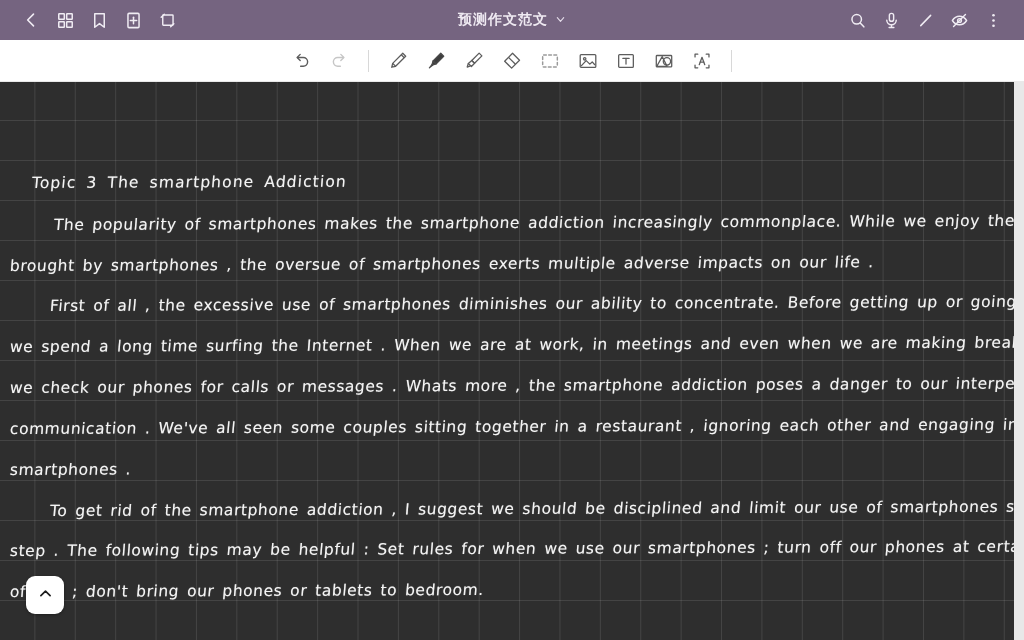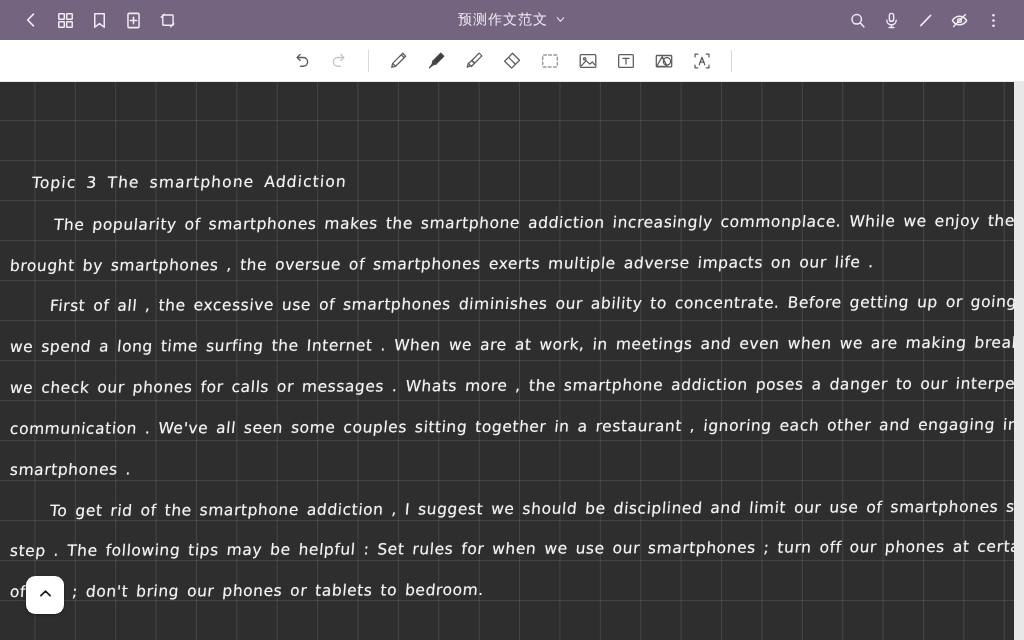--- a/index.html
+++ b/index.html
@@ -22,20 +22,21 @@
 
   
   .header {
     height: 40px;
     background: #756480;
     display: flex;
     align-items: center;
     flex: 0 0 40px;
     position: relative;
     padding: 0 14px;
+    font-weight: bold;
   }
   .hdr-left, .hdr-right {
     display: flex;
     align-items: center;
   }
   .hdr-right { margin-left: auto; }
 
   .icon-btn {
     width: 34px;
     height: 34px;

